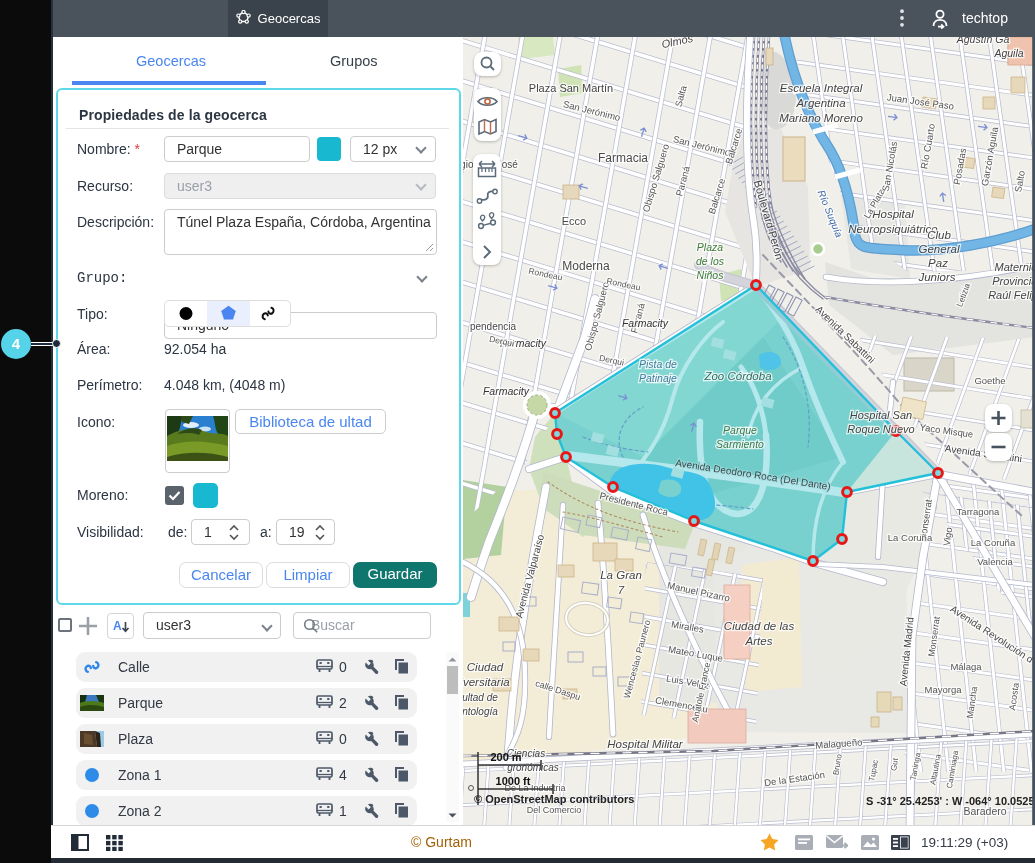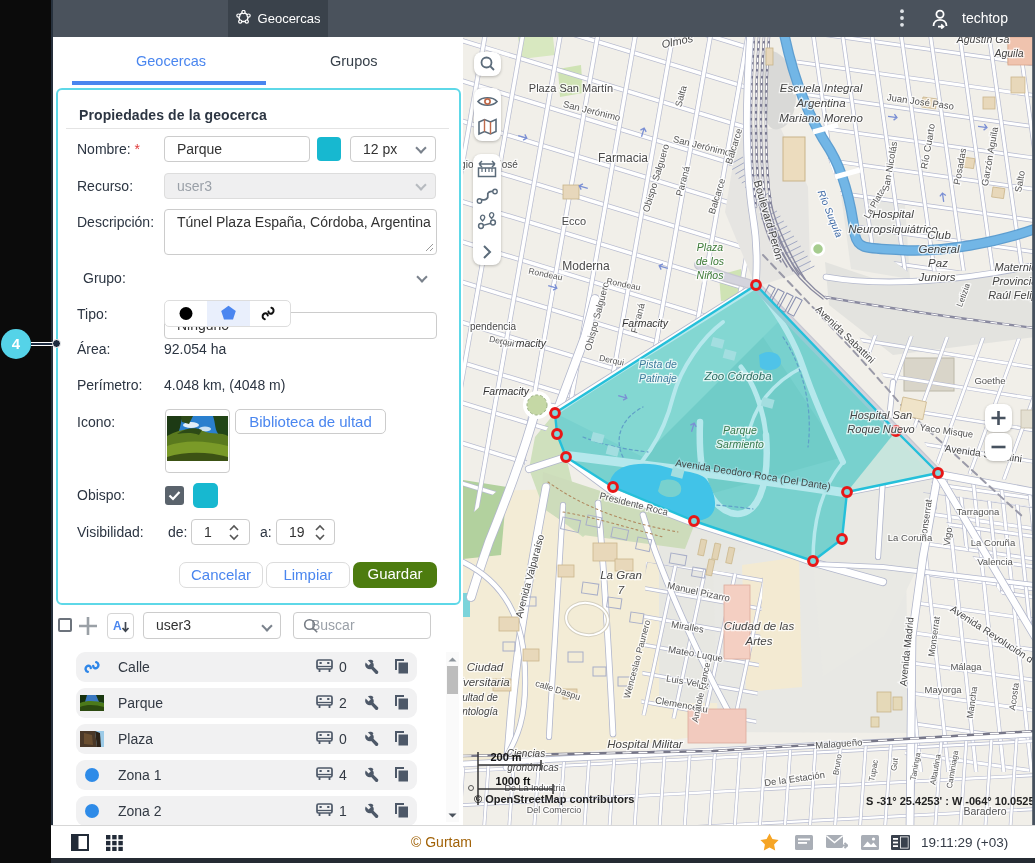--- a/index.html
+++ b/index.html
@@ -33,21 +33,21 @@
 #form h3 { position:absolute; left:21px; top:17px; font-size:14px; color:#2c3542; letter-spacing:0.1px; }
 #fsep { left:10px; top:40px; width:383px; height:1px; background:#e4e4e4; }
 .flabel { font-size:14px; color:#2c3542; }
 .red { color:#e03a3a; }
 .inp { position:absolute; border:1px solid #ccc; border-radius:4px; background:#fff; font-size:14px; color:#333; }
 .sel { position:absolute; border:1px solid #ccc; border-radius:4px; background:#fff; font-size:14px; color:#333; }
 .chev { position:absolute; width:8px; height:8px; border-right:2px solid #7a828c; border-bottom:2px solid #7a828c; transform:rotate(45deg); }
 .gray { color:#9aa0a8; }
 #btnrow .pill { position:absolute; height:26px; border-radius:7px; font-size:15px; text-align:center; line-height:24px; }
 .pillw { border:1px solid #dcdcdc; background:#fff; color:#4a86ef; }
-.pillb { background:#4d7c0f; color:#fff; }
+.pillb { background:#0f766e; color:#fff; }
 
 
 #lcheck { left:58px; top:618px; width:14px; height:14px; border:2px solid #6c737c; border-radius:2px; background:#fff; }
 #lsel { left:143px; top:612px; width:138px; height:27px; }
 #lsearch { left:293px; top:612px; width:138px; height:27px; }
 
 
 .row { left:76px; width:341px; height:30px; background:#f1f1f2; border-radius:9px; }
 .ricon { position:absolute; left:8px; top:7px; }
 .rname { position:absolute; left:42px; top:7px; font-size:14px; color:#333a44; }
@@ -797,21 +797,21 @@
 
   <div class="abs flabel" style="left:77px; top:178px;">Recurso:</div>
   <div class="abs sel gray" style="left:164px; top:173px; width:272px; height:26px; line-height:24px; padding-left:12px; background:#efeff0; border-color:#ddd;">user3</div>
   <div class="abs chev" style="left:417px; top:181px; border-color:#b6babf;"></div>
 
   <div class="abs flabel" style="left:77px; top:214px;">Descripción:</div>
   <div class="abs inp" style="left:164px; top:209px; width:273px; height:46px; padding:4px 0 0 12px; font-size:14px;">Túnel Plaza España, Córdoba, Argentina<svg width="9" height="9" viewBox="0 0 9 9" style="position:absolute;right:2px;bottom:2px">
         <path d="M8 1 L1 8 M8 5 L5 8" stroke="#999" stroke-width="1"></path>
       </svg></div>
 
-  <div class="abs flabel" style="left:83px; top:270px;">Grupo:</div>
+  <div class="abs flabel" style="left:77px; top:270px;font-family:Liberation Mono, monospace;">Grupo:</div>
   <div class="abs sel" style="left:164px; top:264px; width:273px; height:27px; line-height:25px; padding-left:12px;margin-top:48px;">Ninguno</div>
   <div class="abs chev" style="left:418px; top:273px;"></div>
 
   <div class="abs flabel" style="left:77px; top:306px;">Tipo:</div>
   <div class="abs" id="tipo" style="left:164px; top:300px; width:127px; height:27px; border:1px solid #ddd; border-radius:5px; background:#fff;">
     <div style="position:absolute; left:42px; top:0; width:43px; height:25px; background:#e9effc;"></div>
     <svg width="125" height="25" viewBox="0 0 125 25" style="position:absolute;left:0;top:0">
       <circle cx="21" cy="12.5" r="6.5" fill="#000"></circle>
       <path d="M63.5 4.8 L70.8 10.1 L68 18.5 L59 18.5 L56.2 10.1 Z" fill="#4b86f0"></path>
       <path d="M106.4 6.7 C108.8 7.3 109.4 10.5 107.4 12.1 C105.8 13.4 103.4 12.5 103.4 10.5 M99.8 18.3 C97.4 17.7 96.8 14.5 98.8 12.9 C100.4 11.6 102.8 12.5 102.8 14.5" fill="none" stroke="#111" stroke-width="2" stroke-linecap="round"></path>
@@ -834,21 +834,21 @@
       <path d="M61 0 L46 0 C49 8 47 14 53 20 L61 23 Z" fill="#224517"></path>
       <path d="M14 0 L26 0 L22 8 L15 6 Z" fill="#2d4a18"></path>
       <path d="M0 20 C12 13 26 11 36 15 C46 19 54 16 61 20 L61 45 L0 45 Z" fill="#5a7a1e"></path>
       <path d="M0 30 C16 24 38 24 61 30 L61 45 L0 45 Z" fill="#7a9a28"></path>
       <path d="M0 41 C20 35 42 36 61 41 L61 45 L0 45 Z" fill="#3c5214"></path>
       <path d="M10 18 C18 12 28 11 35 14 L32 19 C25 16 17 17 10 18 Z" fill="#2d4a16"></path>
     </svg>
   </div>
   <div class="abs" style="left:235px; top:409px; width:151px; height:25px; border:1px solid #ccc; border-radius:5px; color:#4a86ef; font-size:15px; text-align:center; line-height:23px;">Biblioteca de ultad</div>
 
-  <div class="abs flabel" style="left:77px; top:487px;">Obispo:</div>
+  <div class="abs flabel" style="left:77px; top:487px;">Moreno:</div>
   <div class="abs" style="left:165px; top:486px; width:19px; height:19px; background:#5a636c; border-radius:3px;"><svg width="19" height="19" viewBox="0 0 19 19">
         <path d="M4.5 9.5 L8 13 L14.5 6" stroke="#fff" stroke-width="2.2" fill="none"></path>
       </svg></div>
   <div class="abs" style="left:193px; top:483px; width:25px; height:25px; background:#17b8d0; border-radius:5px;"></div>
 
   <div class="abs flabel" style="left:77px; top:524px;">Visibilidad:</div>
   <div class="abs flabel" style="left:168px; top:524px;">de:</div>
   <div class="abs sel" style="left:191px; top:519px; width:59px; height:26px; line-height:24px; padding-left:12px;">1</div>
   <svg class="abs" style="left:228px; top:524px;" width="12" height="17" viewBox="0 0 12 17">
       <path d="M2 6 L6 2 L10 6" fill="none" stroke="#555" stroke-width="1.6"></path>

